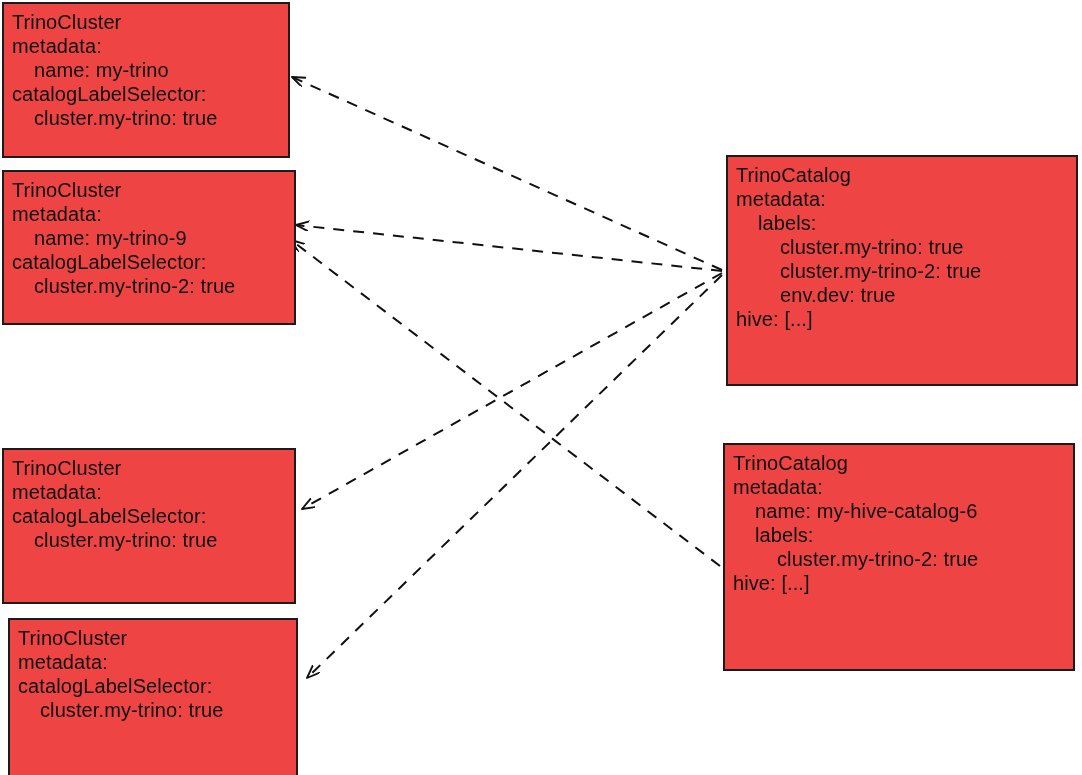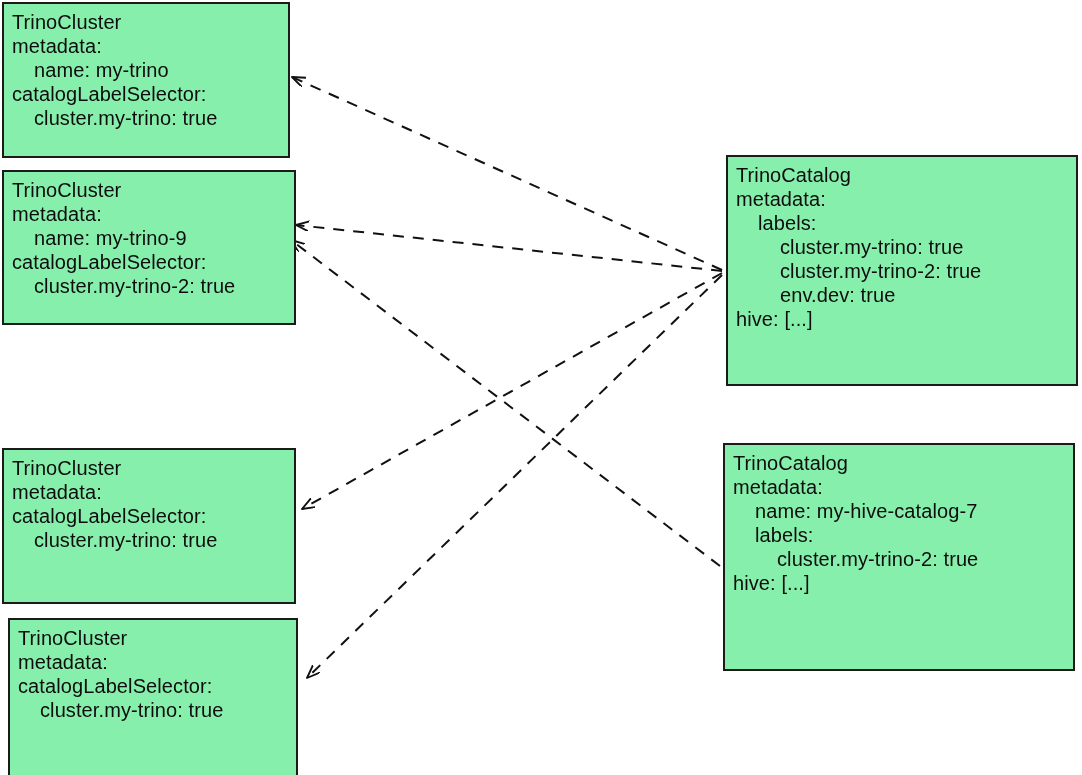--- a/index.html
+++ b/index.html
@@ -22,21 +22,21 @@
     left: 0;
     top: 0;
     width: 1082px;
     height: 775px;
     pointer-events: none;
   }
   .node {
     position: absolute;
     box-sizing: border-box;
     border: 2px solid #1b1b1b;
-    background: #86efac;
+    background: #ef4444;
     padding: 6px 0 0 8px;
   }
   .line {
     font-size: 20px;
     line-height: 24px;
     color: #0d0d0d;
     white-space: pre;
     letter-spacing: 0.1px;
   }
   .indent-1 { padding-left: 22px; }
@@ -106,19 +106,19 @@
     <div class="line indent-1">labels:</div>
     <div class="line indent-2">cluster.my-trino: true</div>
     <div class="line indent-2">cluster.my-trino-2: true</div>
     <div class="line indent-2">env.dev: true</div>
     <div class="line">hive: [...]</div>
   </div>
 
   <div class="node" id="catalog-2">
     <div class="line">TrinoCatalog</div>
     <div class="line">metadata:</div>
-    <div class="line indent-1">name: my-hive-catalog-7</div>
+    <div class="line indent-1">name: my-hive-catalog-6</div>
     <div class="line indent-1">labels:</div>
     <div class="line indent-2">cluster.my-trino-2: true</div>
     <div class="line">hive: [...]</div>
   </div>
 
 </div>
 
 </body></html>

